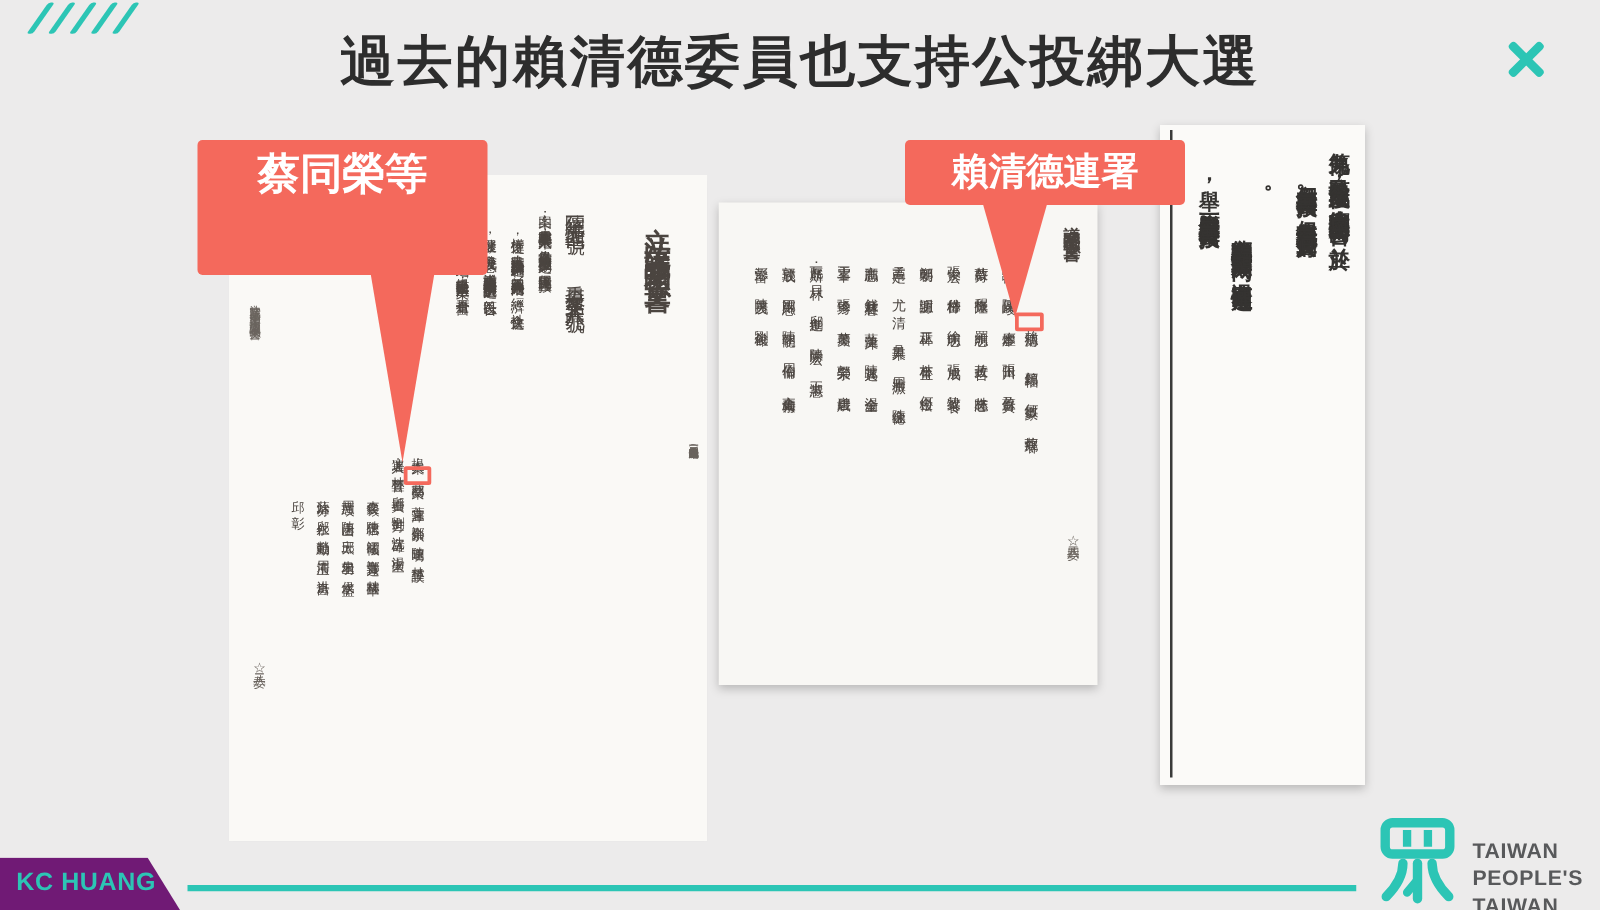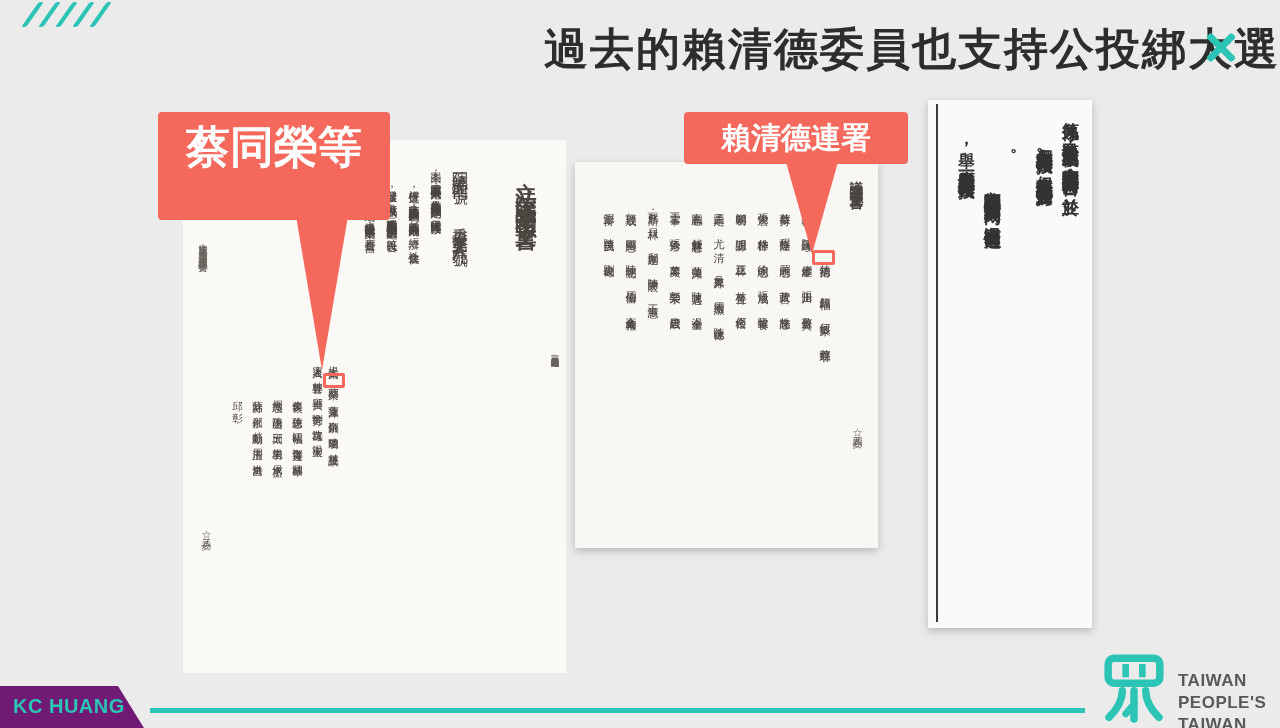--- a/index.html
+++ b/index.html
@@ -2,31 +2,31 @@
 <html><head>
 <meta charset="utf-8">
 <style>
   html,body{margin:0;padding:0;}
   .stage{position:relative;width:1280px;height:728px;background:#ecebeb;overflow:hidden;
          font-family:"Liberation Sans",sans-serif;}
 
   
   .slashes{position:absolute;left:30px;top:2px;display:flex;gap:12px;}
   .slashes span{display:block;width:5px;height:25px;background:#2cc5b5;transform:skewX(-35deg);border-radius:2px;}
-  .page-title{position:absolute;left:0;right:0;top:20px;text-align:right;margin:0;
+  .page-title{position:absolute;left:0;right:0;top:20px;text-align:center;margin:0;
               font-size:44px;font-weight:bold;color:#2d2d2d;letter-spacing:2px;}
   .close{position:absolute;right:42px;top:30px;width:34px;height:34px;cursor:pointer;}
   .close i{position:absolute;left:-1px;top:14px;width:36px;height:7px;background:#2cc5b5;border-radius:3px;}
   .close i.a{transform:rotate(45deg);} .close i.b{transform:rotate(-45deg);}
 
   
   .callout{position:absolute;background:#f4695c;color:#fff;font-weight:bold;text-align:center;
            border-radius:4px;z-index:5;}
-  .callout.left{left:158px;top:112px;width:232px;height:106px;font-size:44px;line-height:1.5;padding-top:2px;}
-  .callout.right{left:684px;top:112px;width:224px;height:52px;font-size:30px;line-height:52px;}
+  .callout.left{left:158px;top:112px;width:232px;height:106px;font-size:34px;line-height:1.5;padding-top:2px;}
+  .callout.right{left:724px;top:112px;width:224px;height:52px;font-size:30px;line-height:52px;}
   .tail{position:absolute;background:#f4695c;z-index:4;}
   .tail.left{left:296px;top:216px;width:52px;height:154px;clip-path:polygon(0 0,100% 0,50% 100%);}
   .tail.right{left:786px;top:162px;width:52px;height:92px;clip-path:polygon(0 0,100% 0,50% 100%);}
 
   
   .paper{position:absolute;background:#faf9f6;filter:drop-shadow(0 3px 4px rgba(0,0,0,.22));
          font-family:"DejaVu Serif",serif;color:#4b4540;}
   .paper-left{left:183px;top:140px;width:383px;height:533px;
               clip-path:polygon(36px 0,100% 0,100% 100%,0 100%,0 36px);}
   .paper-mid{left:575px;top:162px;width:303px;height:386px;background:#f8f7f4;}

